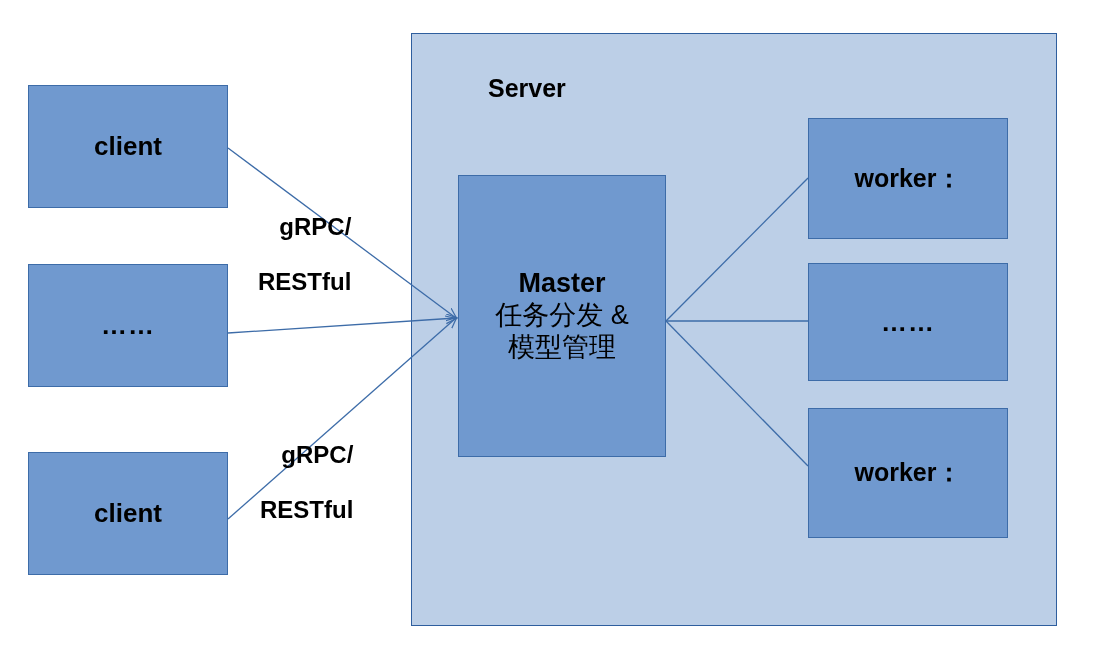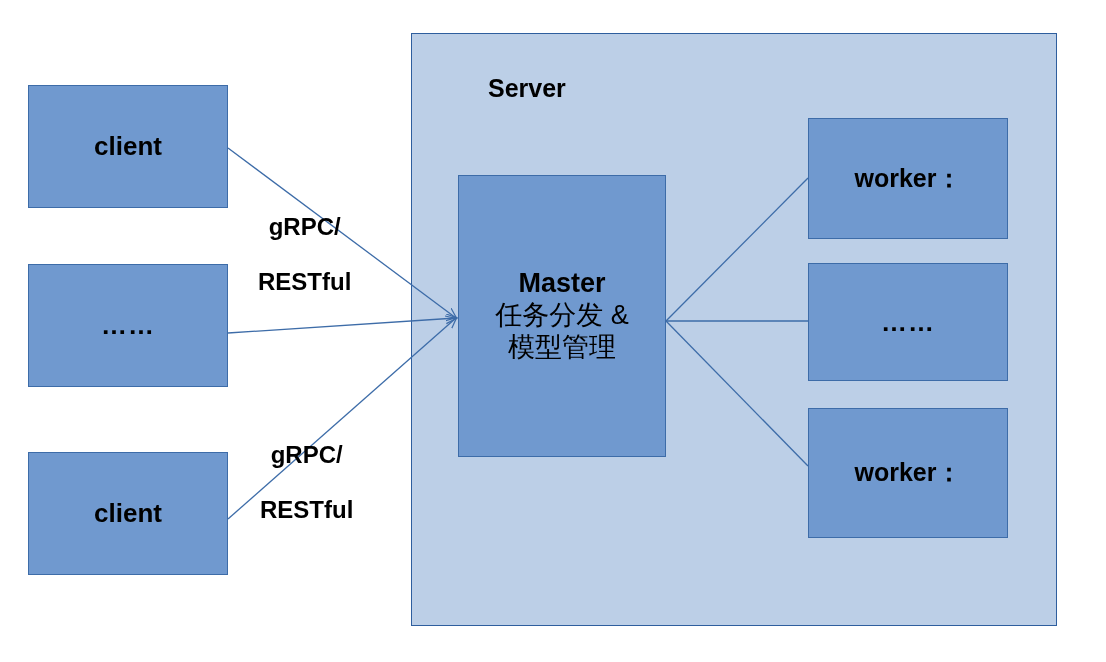--- a/index.html
+++ b/index.html
@@ -51,21 +51,21 @@
     position: absolute;
     font-weight: bold;
     color: #000000;
     white-space: nowrap;
   }
   .edge-label {
     position: absolute;
     font-weight: bold;
     color: #000000;
     line-height: 1.16;
-    text-align: center;
+    text-align: right;
     white-space: pre-line;
     background: transparent;
   }
   .node-text {
     display: block;
     white-space: pre-line;
   }
   .txt-client { font-size: 26px; }
   .txt-dots   { font-size: 26px; letter-spacing: 1px; }
   .txt-master { font-size: 27px; }

